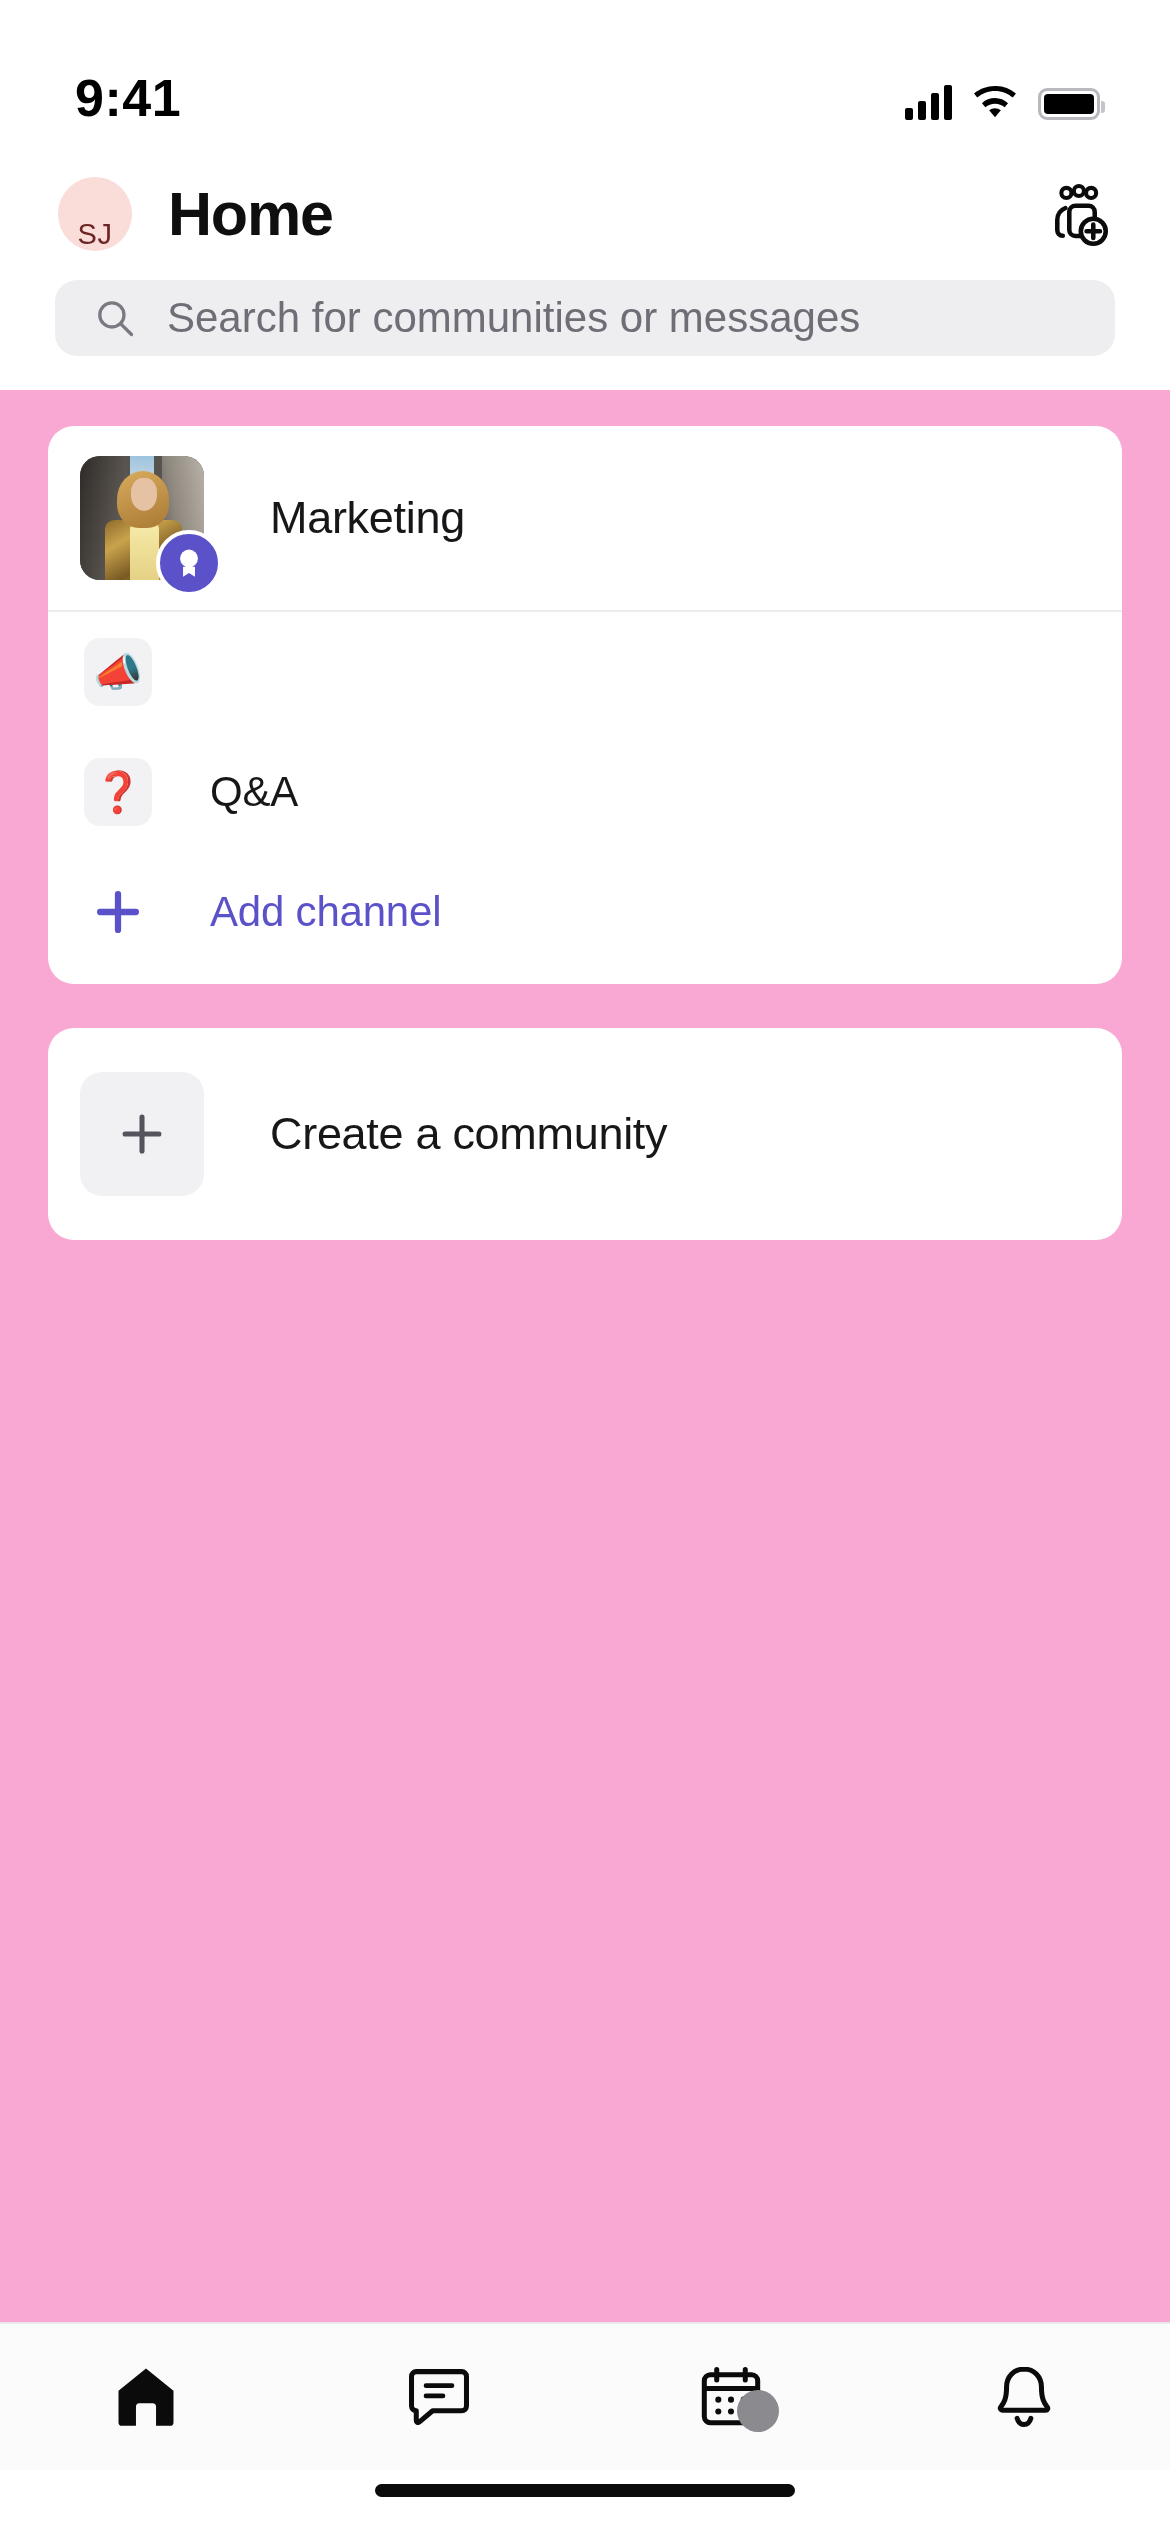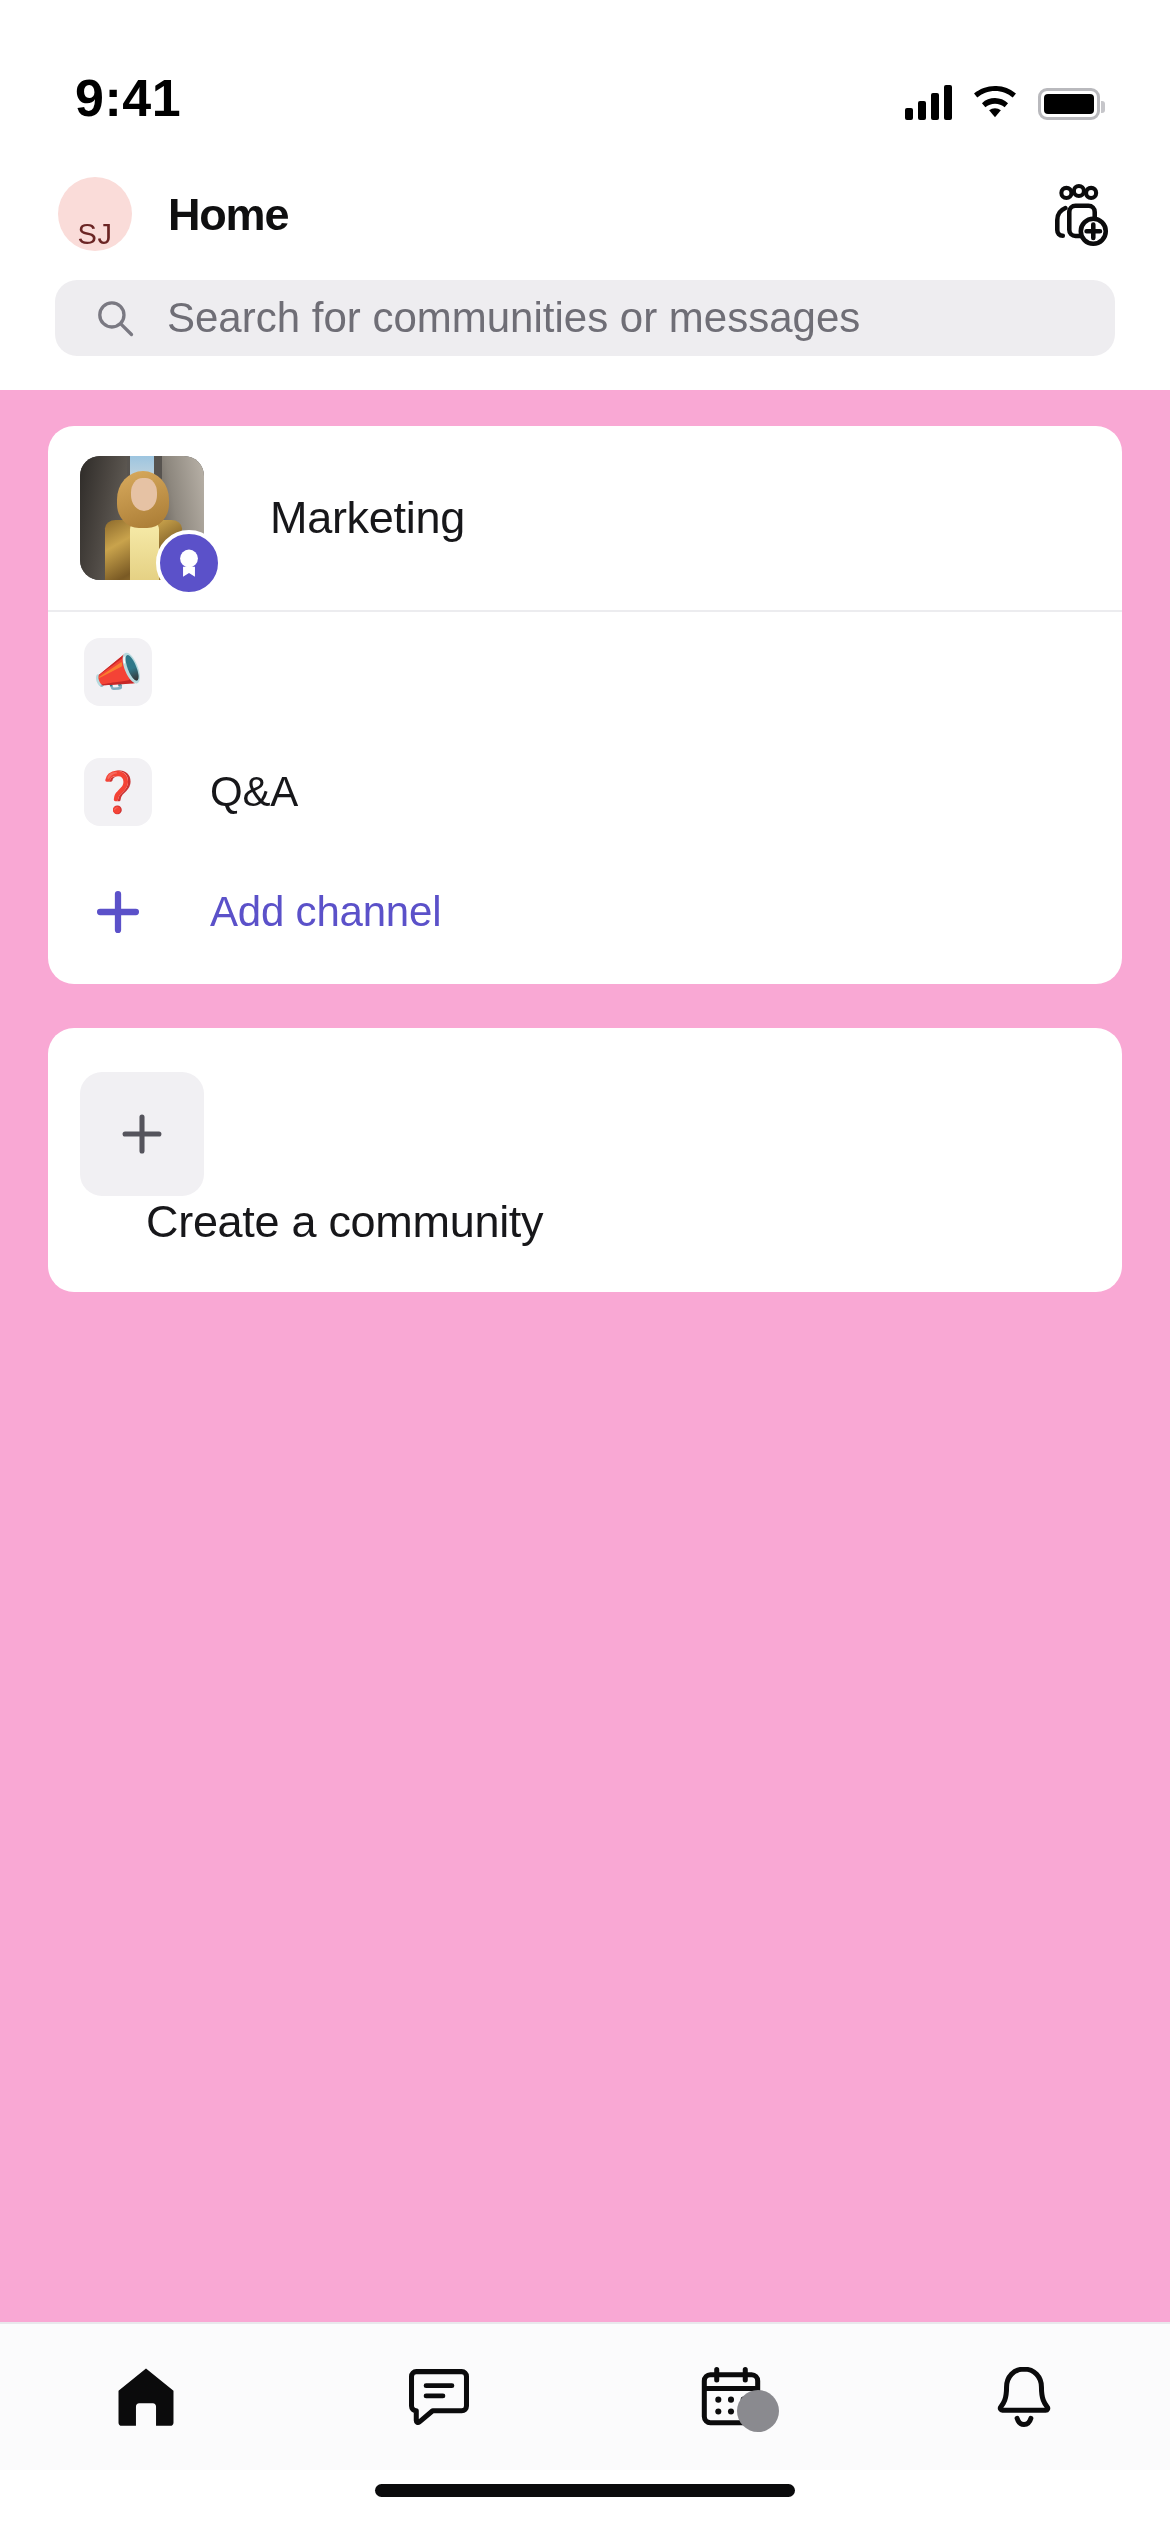--- a/index.html
+++ b/index.html
@@ -63,21 +63,21 @@
   .avatar{
     width:74px; height:74px; border-radius:50%;
     background:#fadcd9;
     display:flex; align-items:flex-end; justify-content:center;
     flex:0 0 auto;
   }
   .avatar span{
     font-size:29px; color:#6b2524; font-weight:400; letter-spacing:.5px;
   }
   .page-title{
-    font-size:45px; font-weight:700; color:#0f0f10;
+    font-size:61px; font-weight:700; color:#0f0f10;
     margin-left:36px; letter-spacing:-1.2px;
     flex:1 1 auto; line-height:1;
   }
   .add-people{
     width:72px; height:72px; flex:0 0 auto;
     display:flex; align-items:center; justify-content:center;
   }
 
   
   .search-wrap{
@@ -171,23 +171,22 @@
   .plus-ico{
     width:68px; height:68px; flex:0 0 auto;
     display:flex; align-items:center; justify-content:center;
   }
   .add-channel-label{
     font-size:42px; color:#5b51c9; margin-left:58px; letter-spacing:-.2px;
   }
 
   
   .create-row{
-    display:flex; align-items:flex-start;
+    display:flex; align-items:center;
     padding:44px 36px 44px 32px;
-    flex-direction:column;
   }
   .create-box{
     width:124px; height:124px; border-radius:22px; background:#f1f0f3;
     display:flex; align-items:center; justify-content:center; flex:0 0 auto;
   }
   .create-label{
     font-size:45px; color:#17171a; margin-left:66px; letter-spacing:-.3px;
   }
 
   

